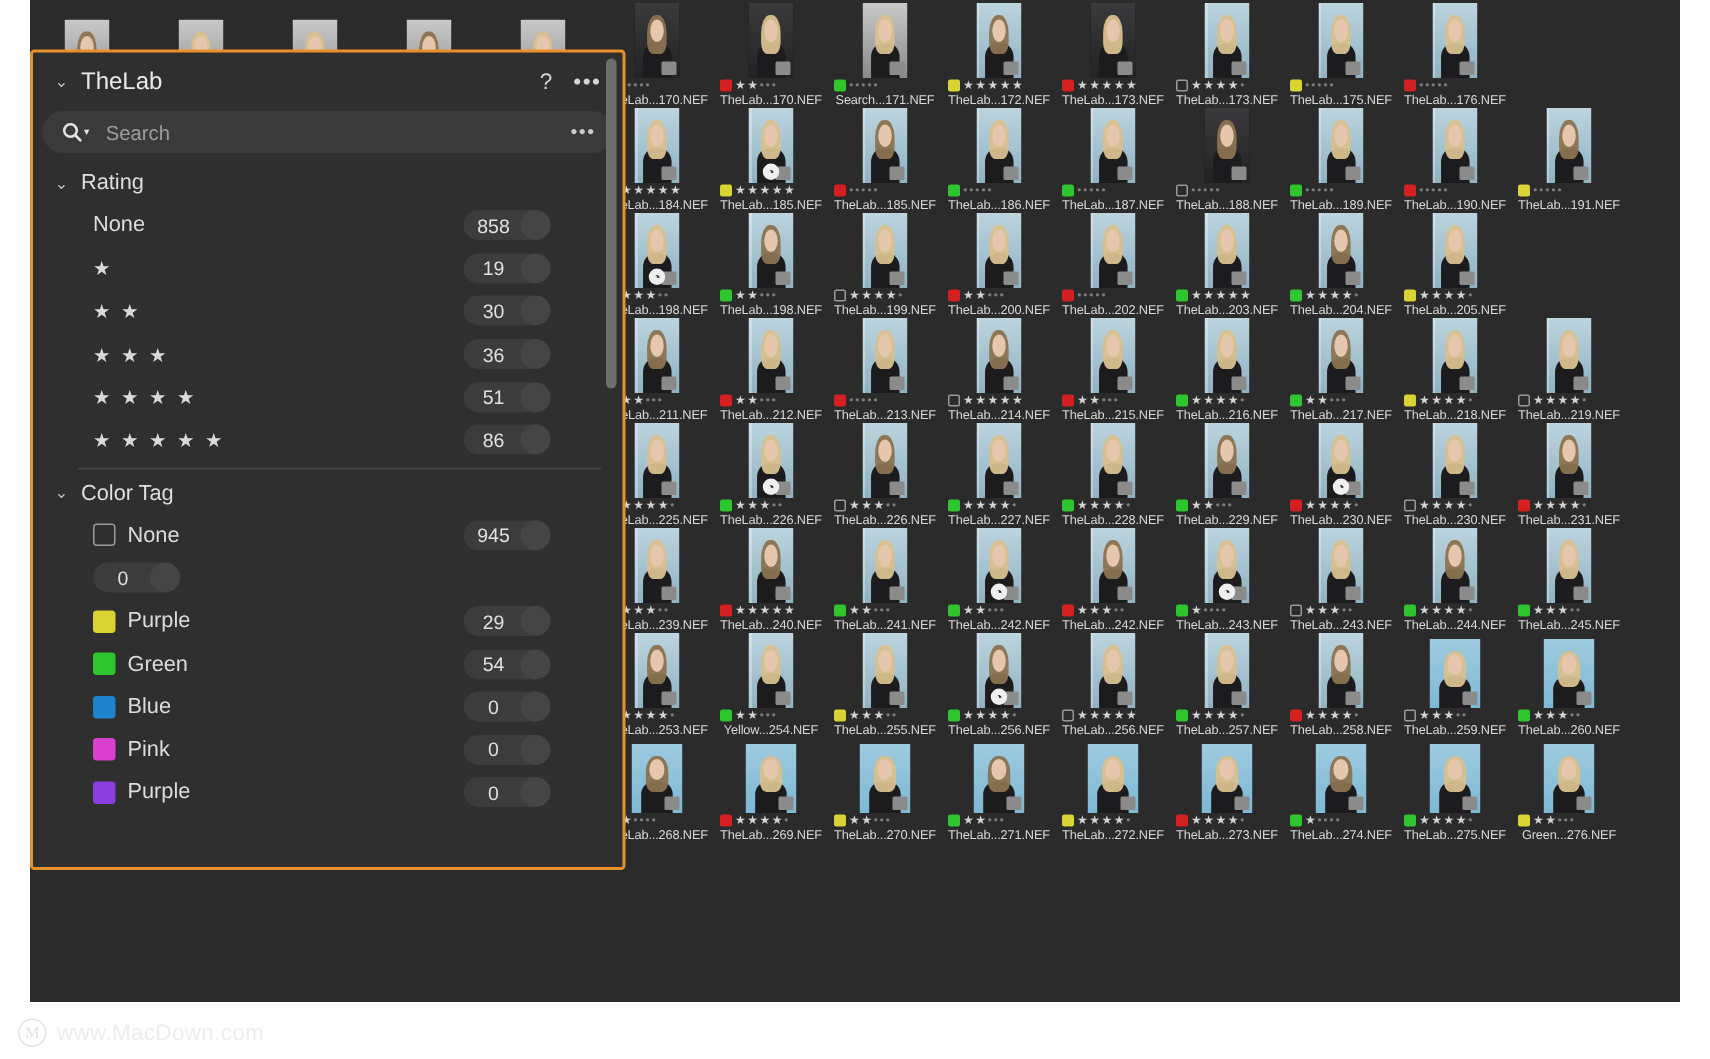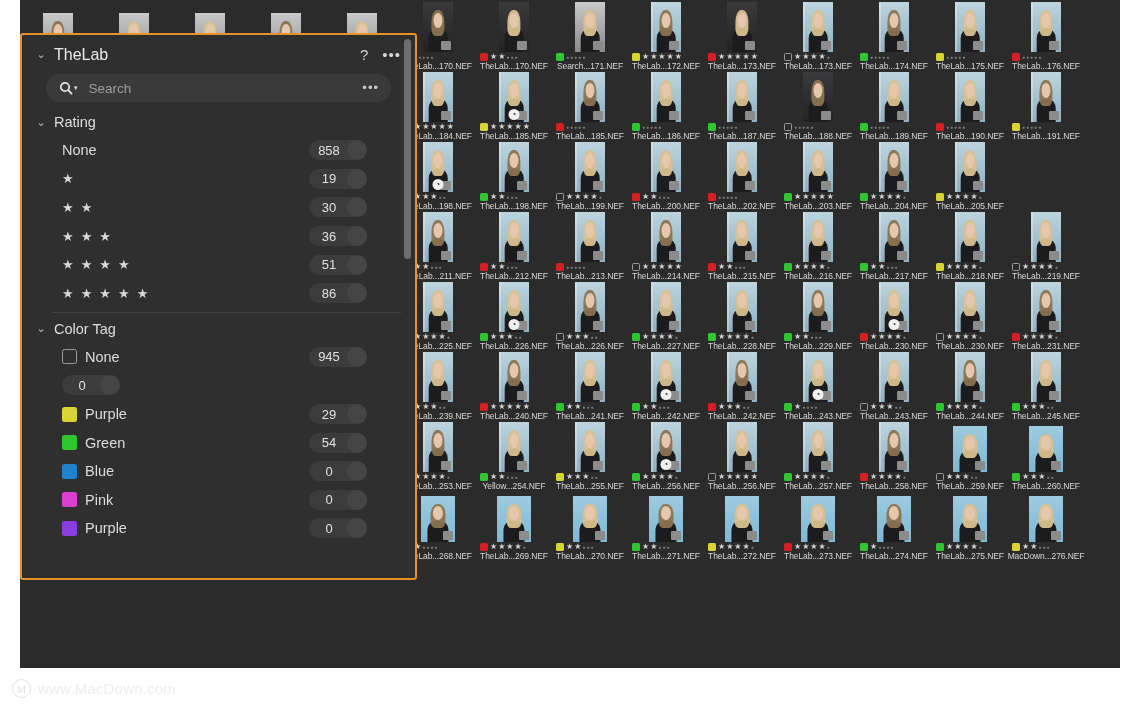--- a/index.html
+++ b/index.html
@@ -206,21 +206,21 @@
     margin-right: 14px;
     cursor: default;
   }
   .dots {
     color: #d5d5d5;
     font-size: 15px;
     letter-spacing: 1px;
     line-height: 8px;
   }
 
-  .search-row { padding: 0 24px; }
+  .search-row { padding: 0 6px; }
   .search-box {
     height: 28px;
     background: #3a3a3a;
     border-radius: 14px;
     display: flex;
     align-items: center;
     padding: 0 12px 0 13px;
   }
   .search-ico {
     display: flex; align-items: center;
@@ -562,42 +562,20 @@
                 <span class="st off">●</span>
               </span>
             </div>
             <div class="fname">TheLab...173.NEF</div>
           </div>
           <div class="cell">
             <div class="thumb-wrap">
               <div class="thumb" style="width: 30px; height: 50px;">
                 <div class="ph ph-bg-window"></div>
                 <div class="ph-body"></div>
-                <div class="ph-hair dark"></div>
-                <div class="ph-head"></div>
-                <div class="ph-badge"></div>
-              </div>
-            </div>
-            <div class="meta">
-              <span class="swatch" style="background: rgb(46, 197, 46);"></span>
-              <span class="stars">
-                <span class="st off">●</span>
-                <span class="st off">●</span>
-                <span class="st off">●</span>
-                <span class="st off">●</span>
-                <span class="st off">●</span>
-              </span>
-            </div>
-            <div class="fname">TheLab...174.NEF</div>
-          </div>
-          <div class="cell">
-            <div class="thumb-wrap">
-              <div class="thumb" style="width: 30px; height: 50px;">
-                <div class="ph ph-bg-window"></div>
-                <div class="ph-body"></div>
                 <div class="ph-hair"></div>
                 <div class="ph-head"></div>
                 <div class="ph-badge"></div>
               </div>
             </div>
             <div class="meta">
               <span class="swatch" style="background: rgb(217, 211, 52);"></span>
               <span class="stars">
                 <span class="st off">●</span>
                 <span class="st off">●</span>
@@ -2476,21 +2454,21 @@
             <div class="meta">
               <span class="swatch" style="background: rgb(217, 211, 52);"></span>
               <span class="stars">
                 <span class="st">★</span>
                 <span class="st">★</span>
                 <span class="st off">●</span>
                 <span class="st off">●</span>
                 <span class="st off">●</span>
               </span>
             </div>
-            <div class="fname">MacDown...276.NEF</div>
+            <div class="fname">Green...276.NEF</div>
           </div>
         </div>
       </div>
   </div>
 
   <div class="filters-panel">
 
     <div class="fp-header">
       <span class="chev">⌄</span>
       <span class="fp-title">TheLab</span>

